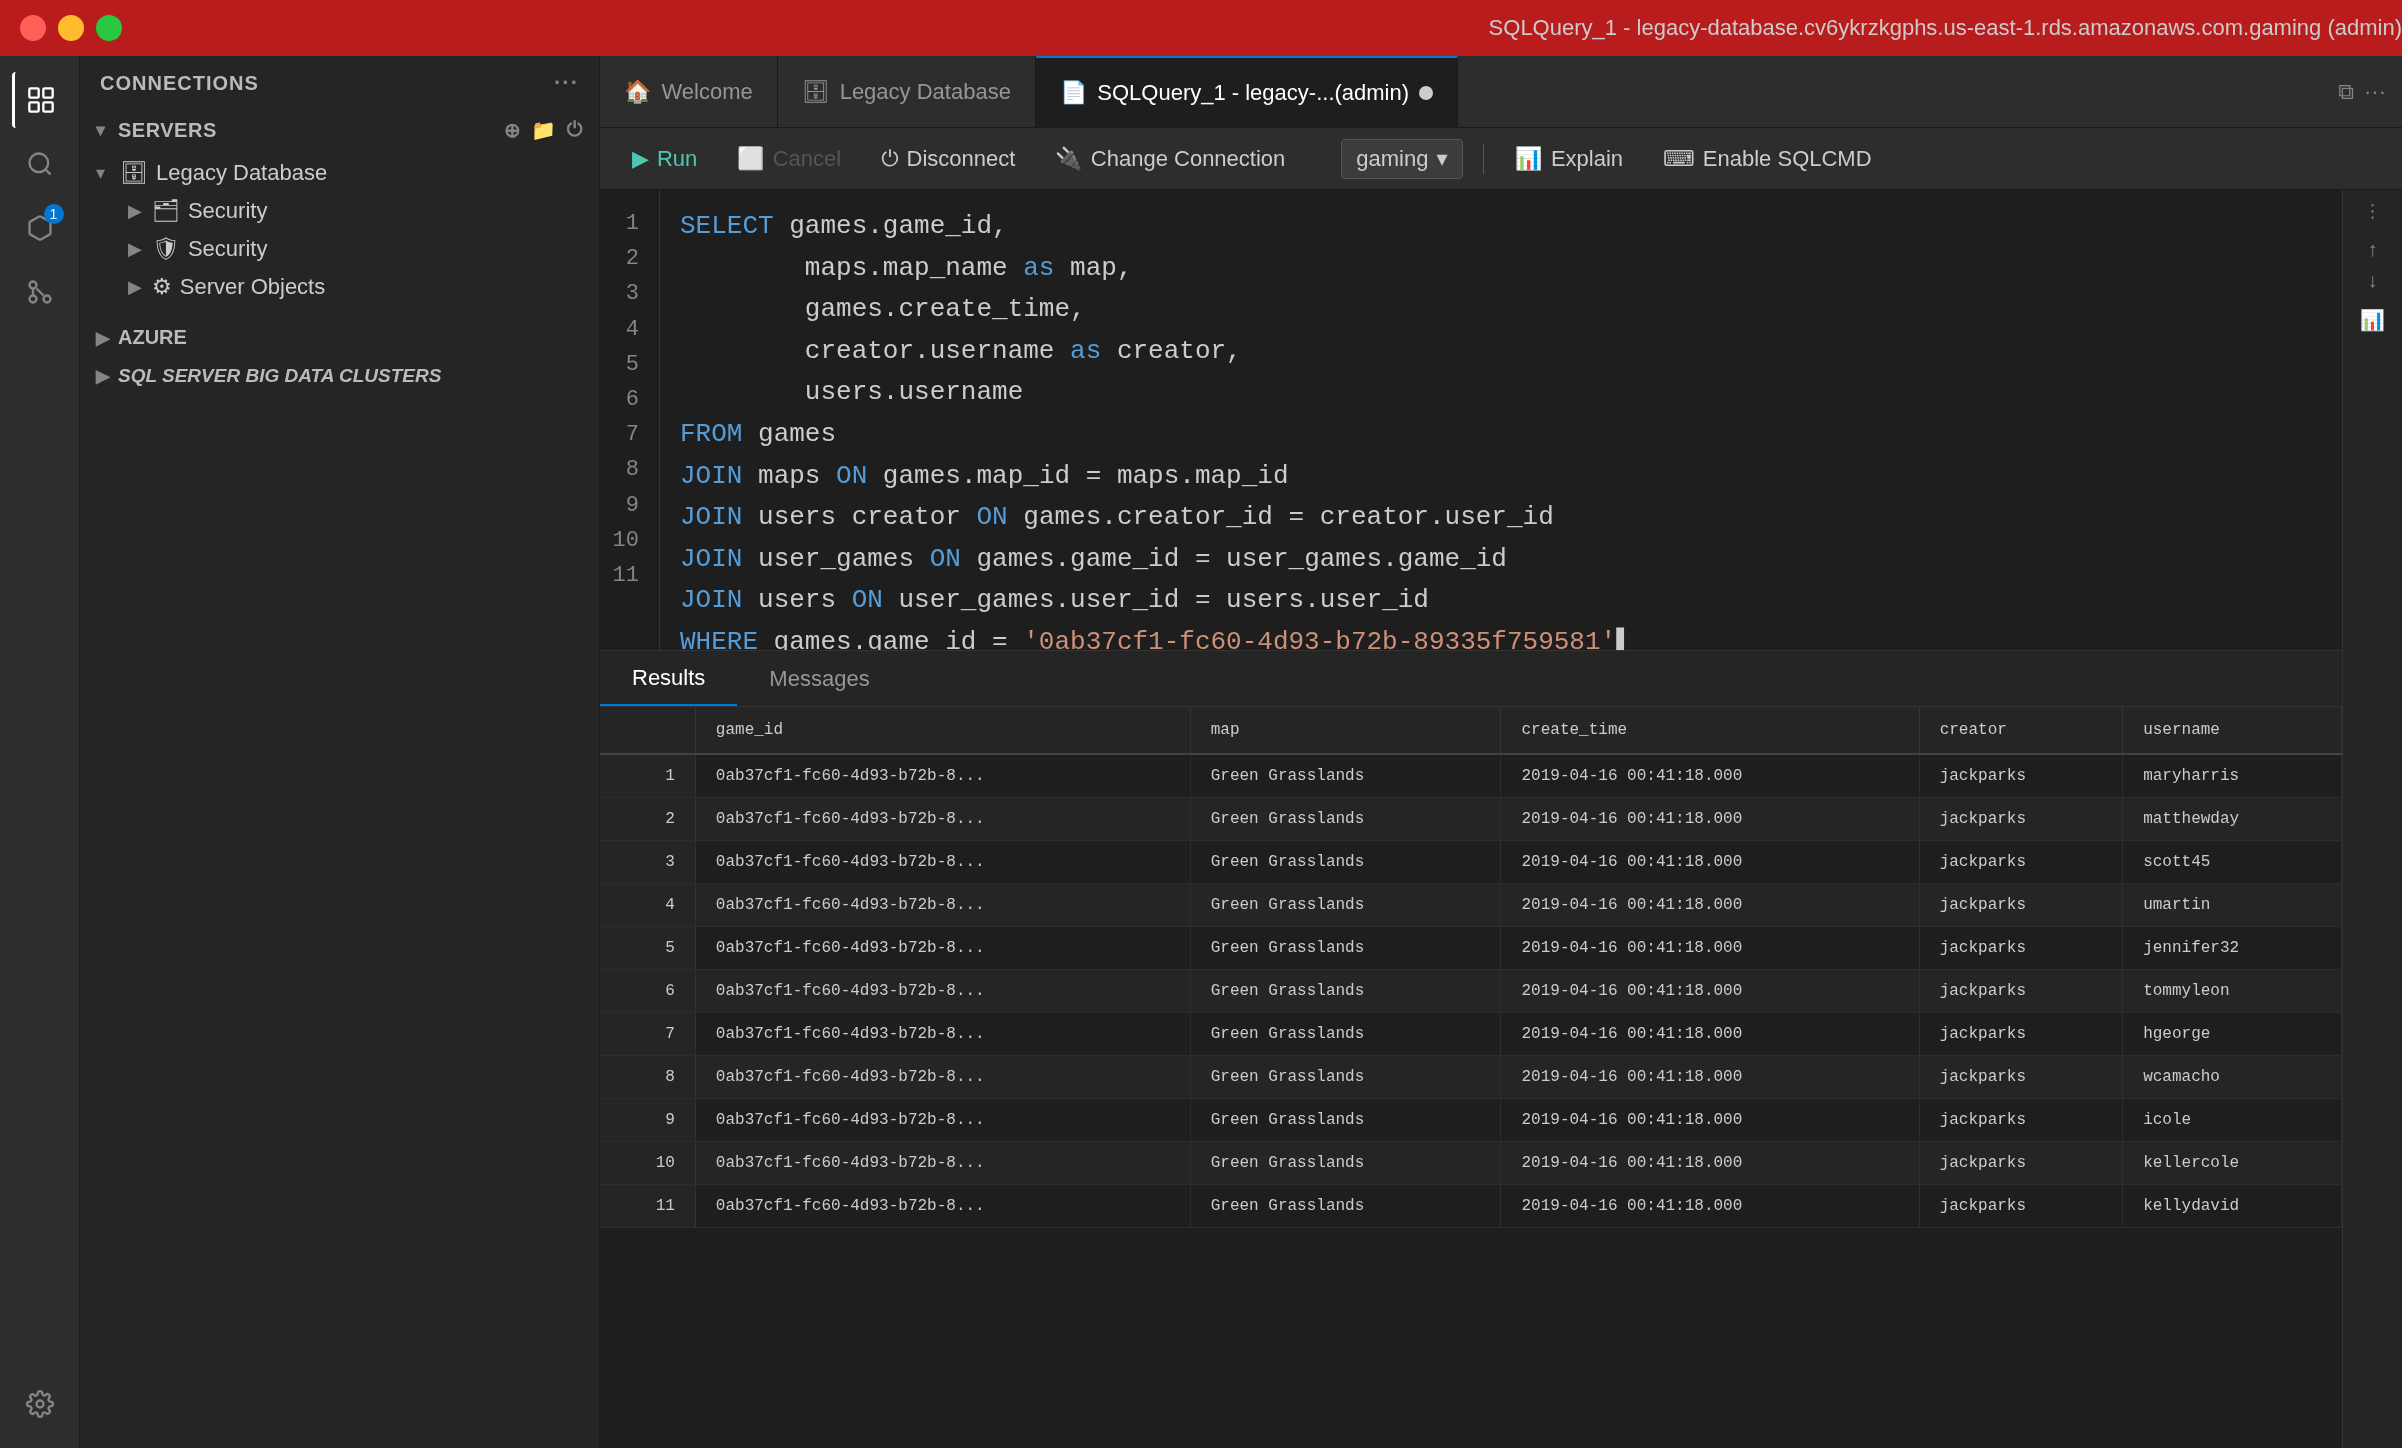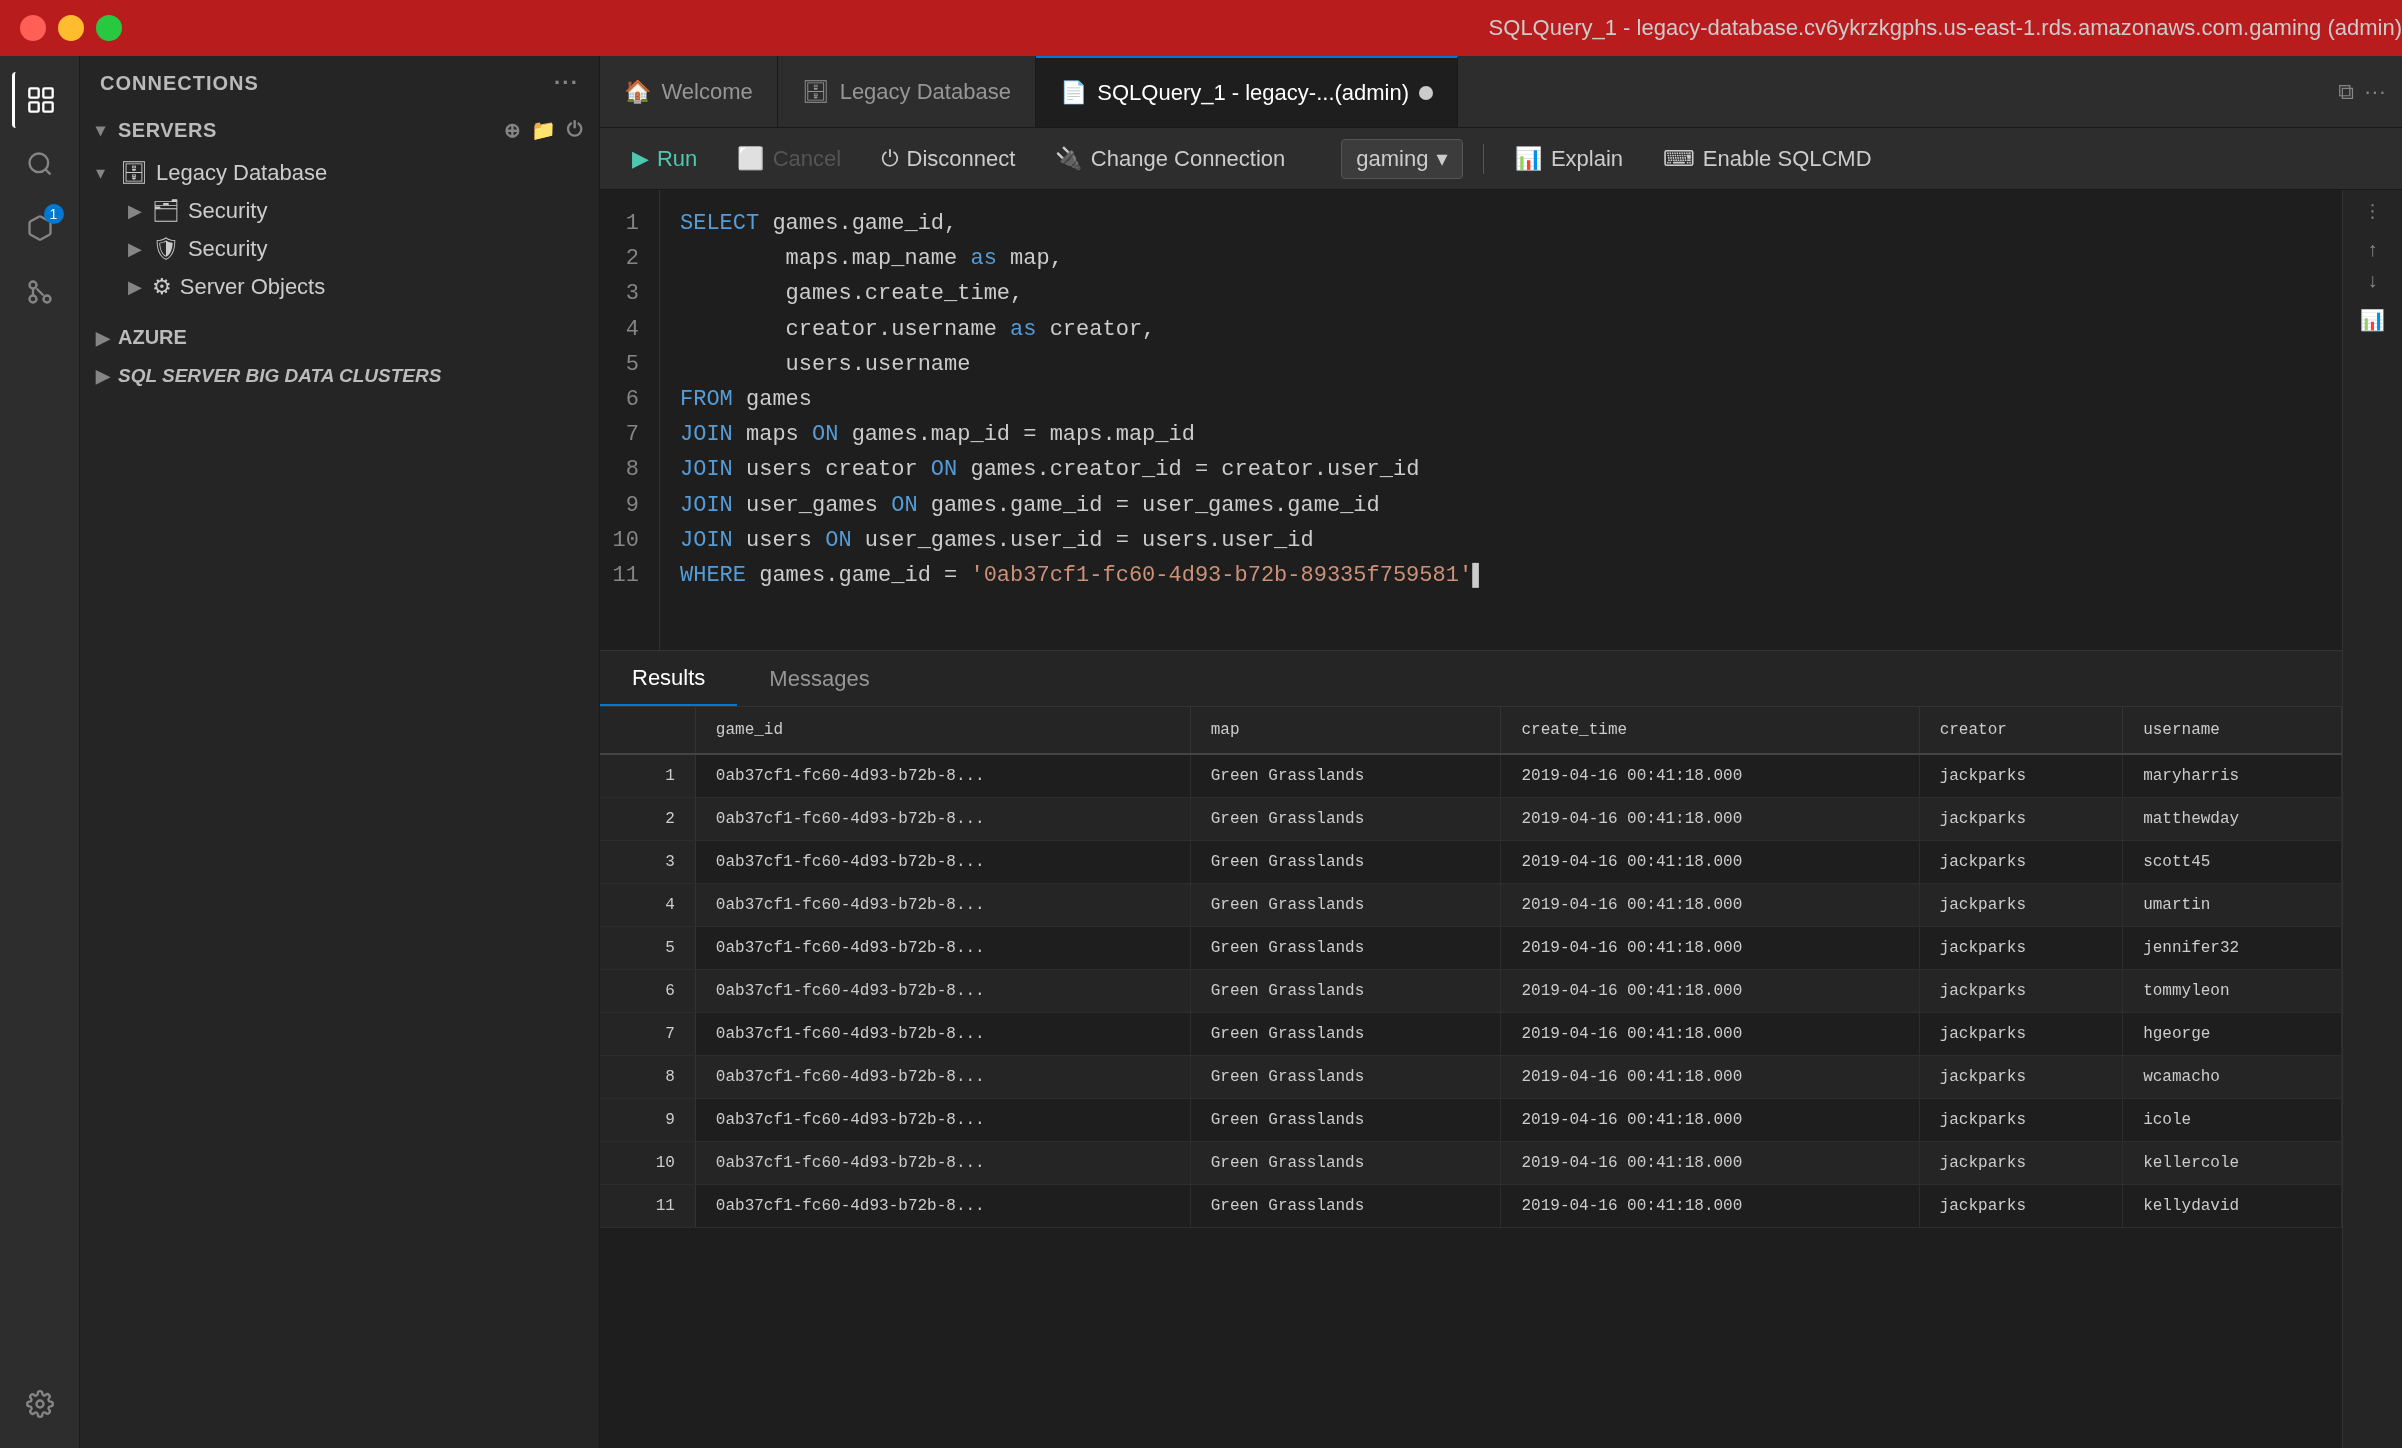--- a/index.html
+++ b/index.html
@@ -289,21 +289,21 @@
       line-height: 1.6;
       text-align: right;
       padding-right: 20px;
       border-right: 1px solid #333;
       user-select: none;
     }
     .code-lines {
       flex: 1;
       padding: 16px 20px;
       font-family: 'Courier New', monospace;
-      font-size: 22px;
+      font-size: 26px;
       line-height: 1.6;
       overflow: auto;
       white-space: pre;
     }
     .kw { color: #569cd6; }
     .str { color: #ce9178; }
 
     
     .results-panel {
       border-top: 1px solid #333;

